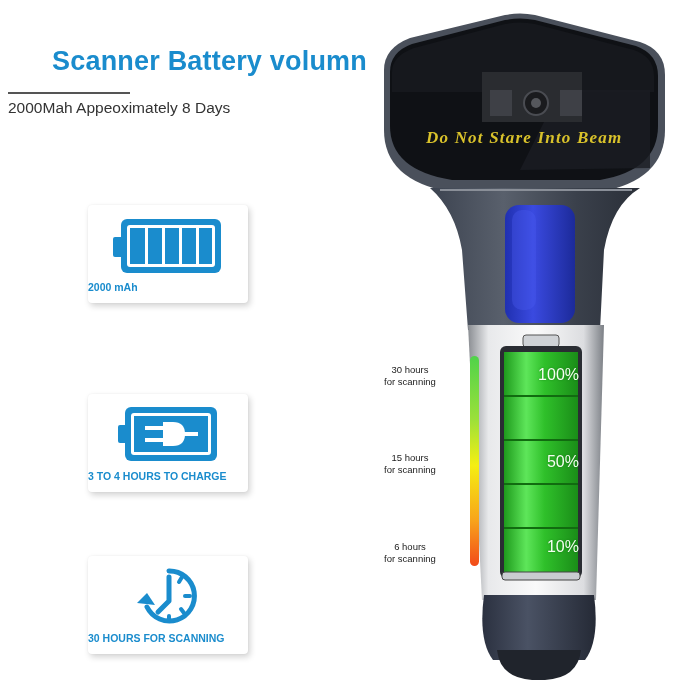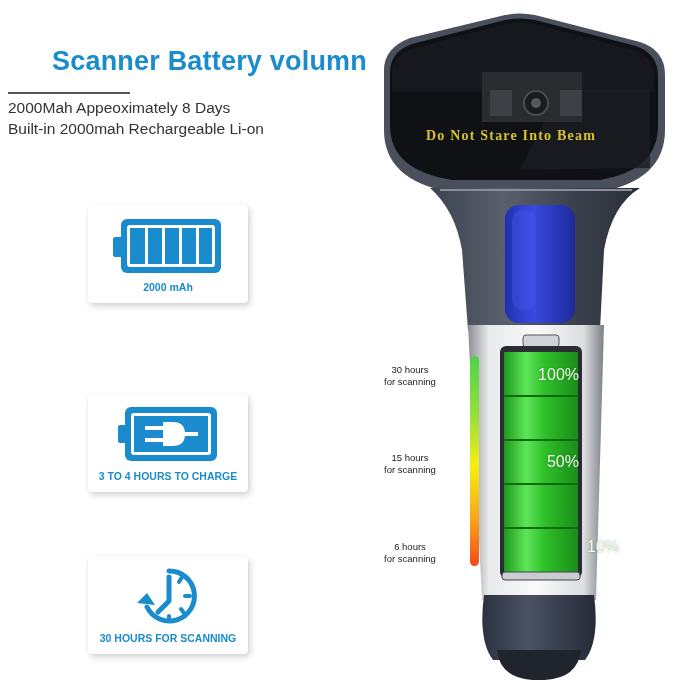--- a/index.html
+++ b/index.html
@@ -5,40 +5,39 @@
   html, body { margin:0; padding:0; }
   body { width:700px; height:700px; background:#ffffff; position:relative; overflow:hidden; font-family:"Liberation Sans", sans-serif; }
   .title { position:absolute; left:8px; top:46px; font-size:27px; font-weight:bold; color:#1a8ccd; letter-spacing:0.2px; white-space:nowrap;margin-left:44px; }
   .divider { position:absolute; left:8px; top:92px; width:122px; height:1.5px; background:#555; }
   .desc { position:absolute; left:8px; top:97px; font-size:15.5px; line-height:21px; color:#333; }
   .desc div { white-space:nowrap; }
 
   .card { position:absolute; left:88px; width:160px; height:98px; background:#fff; border-radius:4px;
           box-shadow: 2px 3px 6px rgba(0,0,0,0.18), 0 0 2px rgba(0,0,0,0.06); }
   .card .icon { position:absolute; left:0; right:0; top:8px; height:64px; display:flex; justify-content:center; align-items:center; }
-  .card .label { position:absolute; left:0; right:0; bottom:10px; text-align:center; font-size:10.5px; font-weight:bold; color:#1a8ccd; white-space:nowrap; }
+  .card .label { position:absolute; left:0; right:0; bottom:10px; font-size:10.5px; font-weight:bold; color:#1a8ccd; white-space:nowrap; }
 
   .scanner { position:absolute; left:0; top:0; width:700px; height:700px; }
-  .beam-text { position:absolute; left:426px; top:128px; font-family:"Liberation Serif", serif; font-weight:bold; font-size:14px; color:#d9c22b; letter-spacing:1.2px; white-space:nowrap; }
+  .beam-text { position:absolute; left:426px; top:128px; font-family:"Liberation Serif", serif; font-style:italic; font-weight:bold; font-size:17px; color:#d9c22b; letter-spacing:1.2px; white-space:nowrap; }
 
   .gauge-bar { position:absolute; left:470px; top:356px; width:9px; height:210px; border-radius:5px;
                background:linear-gradient(to bottom,#4fd34a 0%,#9be03a 30%,#f5ef12 52%,#f8a51a 78%,#f24a1a 100%); }
   .gauge-label { position:absolute; width:100px; text-align:center; font-size:9.5px; line-height:12px; color:#222; }
   .gauge-label div { white-space:nowrap; }
 
   .batt-pct { position:absolute; left:505px; width:74px; text-align:right; font-size:16px; color:#f4fff0; font-weight:normal; text-shadow:0 0 2px rgba(0,80,0,0.5); }
 </style>
 </head>
 <body>
 
 <div class="title">Scanner Battery volumn</div>
 <div class="divider"></div>
 <div class="desc">
   <div>2000Mah Appeoximately 8 Days</div>
-  <div>Built-in 2000mah Rechargeable Li-on</div>
 </div>
 
 <div class="card" style="top:205px;">
   <div class="icon">
     <svg width="110" height="60" viewBox="0 0 110 60">
       <rect x="0" y="22" width="10" height="20" rx="2" fill="#1a8ccd"></rect>
       <rect x="8" y="4" width="100" height="54" rx="6" fill="#1a8ccd"></rect>
       <rect x="14" y="10" width="88" height="42" rx="3" fill="#fff"></rect>
       <rect x="17" y="13" width="82" height="36" fill="#1a8ccd"></rect>
       <rect x="32" y="13" width="3" height="36" fill="#fff"></rect>
@@ -145,21 +144,21 @@
 
     <path d="M484 595 L594 595 Q600 640 585 660 L493 660 Q478 640 484 595 Z" fill="url(#gBottom)"></path>
     <path d="M497 650 L581 650 Q578 678 545 680 L532 680 Q500 678 497 650 Z" fill="#20242c"></path>
   </svg>
 </div>
 
 <div class="beam-text">Do Not Stare Into Beam</div>
 
 <div class="batt-pct" style="top:366px;">100%</div>
 <div class="batt-pct" style="top:453px;">50%</div>
-<div class="batt-pct" style="top:538px;padding-left:40px;">10%</div>
+<div class="batt-pct" style="top:538px;">10%</div>
 
 <div class="gauge-bar"></div>
 <div class="gauge-label" style="left:360px; top:364px;">
   <div>30 hours</div>
   <div>for scanning</div>
 </div>
 <div class="gauge-label" style="left:360px; top:452px;">
   <div>15 hours</div>
   <div>for scanning</div>
 </div>

